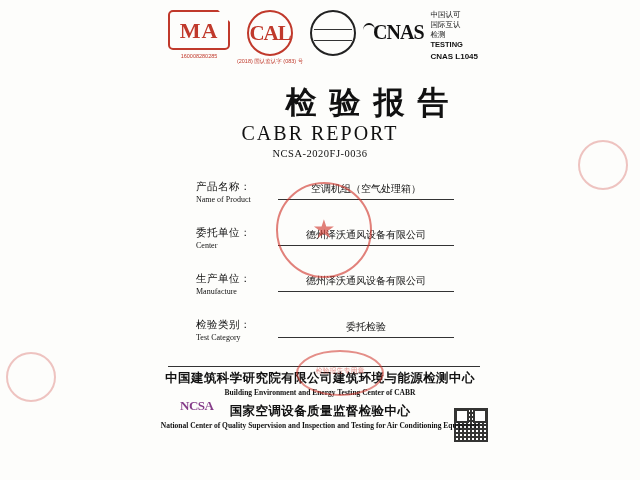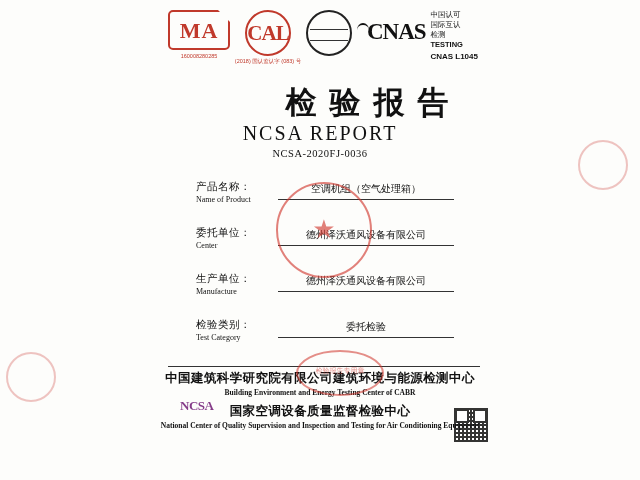--- a/index.html
+++ b/index.html
@@ -110,21 +110,21 @@
   .ilac-logo .ilac-band {
     position: absolute;
     left: 2px; right: 2px;
     top: 17px;
     height: 10px;
     border-top: 1px solid #333;
     border-bottom: 1px solid #333;
   }
   
   .cnas-logo {
-    font-size: 23px;
+    font-size: 20px;
     font-weight: bold;
     letter-spacing: -1px;
     color: #111;
     font-family: "Liberation Serif", serif;
     line-height: 44px;
   }
   .cnas-logo .swoosh {
     display: inline-block;
     width: 12px;
     height: 12px;
@@ -398,21 +398,21 @@
     <div class="cnas-text">
       <div>中国认可</div>
       <div>国际互认</div>
       <div>检测</div>
       <div class="cnas-testing">TESTING</div>
       <div class="cnas-code">CNAS L1045</div>
     </div>
   </div>
 
   <div class="title-cn">检验报告</div>
-  <div class="title-en">NCSA REPORT</div>
+  <div class="title-en">CABR REPORT</div>
   <div class="report-no">NCSA-2020FJ-0036</div>
 
   <div class="fields">
 
     <div class="field-row">
       <div class="field-label">
         <div class="label-cn">产品名称：</div>
         <div class="label-en">Name of Product</div>
       </div>
       <div class="field-value">空调机组（空气处理箱）</div>

